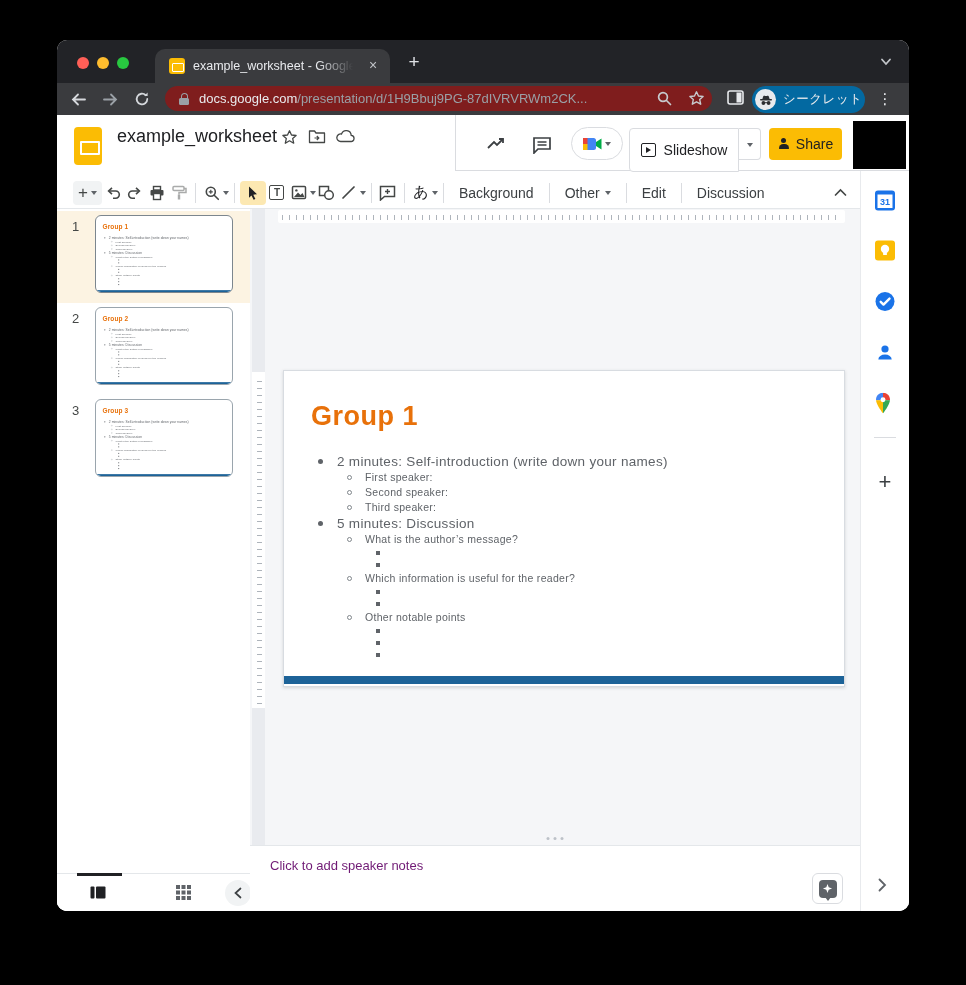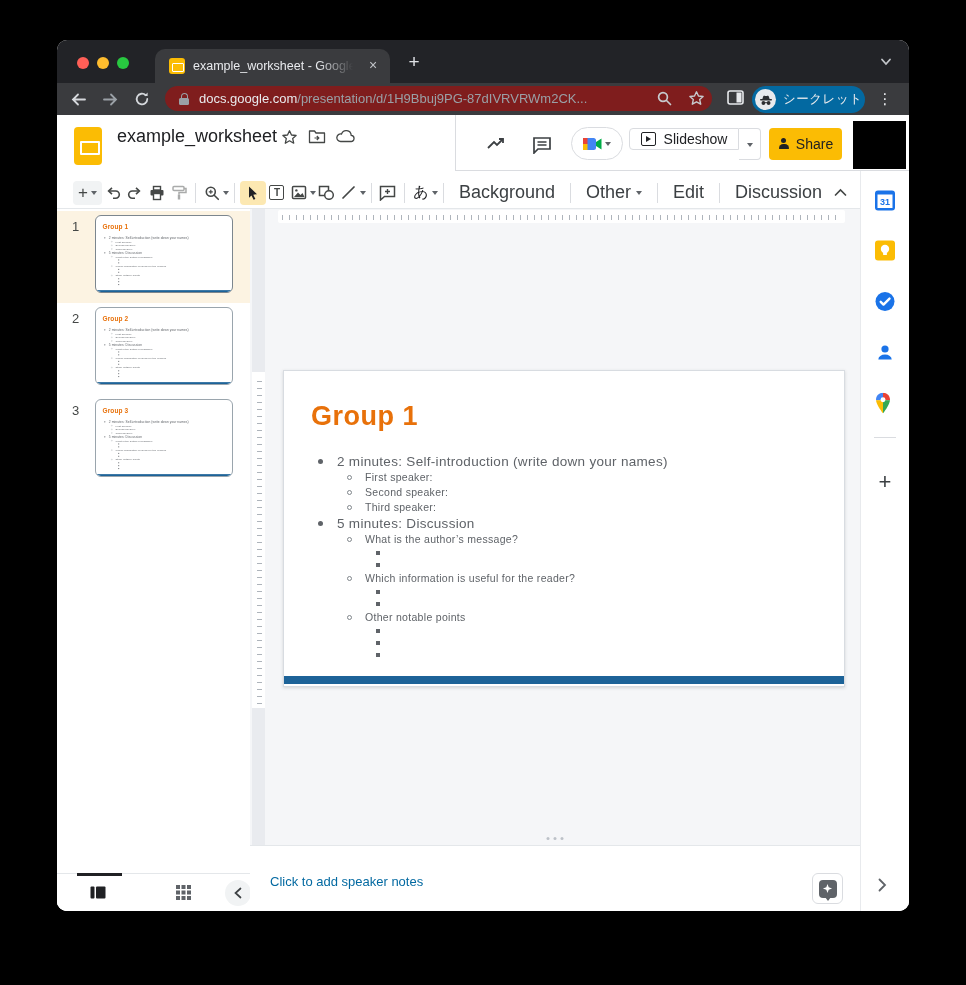--- a/index.html
+++ b/index.html
@@ -43,42 +43,42 @@
   .slides-logo{position:absolute;left:17px;top:12px;width:28px;height:38px;background:#fbbc04;border-radius:4px;}
   .slides-logo::after{content:"";position:absolute;left:6px;top:14px;width:16px;height:10px;border:2.5px solid #fff;border-radius:1px;}
   .doc-title{position:absolute;left:60px;top:11px;font-size:18px;color:#202124;}
   .hdr-ic{position:absolute;top:14px;width:17px;height:17px;}
   .menubar{position:absolute;left:62px;top:36px;height:22px;display:flex;gap:9px;align-items:center;}
   .menu-item{font-size:14px;color:#202124;padding:1px 3px;border-radius:4px;white-space:nowrap;}
   .hdr-card{position:absolute;left:398px;top:0;width:454px;height:56px;background:#fff;border-left:1px solid #dadce0;border-bottom:1px solid #dadce0;}
   .card-ic{position:absolute;top:21px;width:22px;height:18px;}
   .meet-chip{position:absolute;left:115px;top:12px;width:52px;height:33px;border:1px solid #dadce0;border-radius:17px;display:flex;align-items:center;justify-content:center;gap:3px;background:#fff;}
   .btn-slideshow{position:absolute;left:173px;top:13px;height:32px;display:flex;}
-  .ss-main{width:110px;height:22px;border:1px solid #dadce0;border-radius:4px 0 0 4px;display:flex;align-items:center;justify-content:center;gap:8px;background:#fff;}
+  .ss-main{width:110px;height:44px;border:1px solid #dadce0;border-radius:4px 0 0 4px;display:flex;align-items:center;justify-content:center;gap:8px;background:#fff;}
   .ss-caret{width:22px;height:32px;border:1px solid #dadce0;border-left:none;border-radius:0 4px 4px 0;display:flex;align-items:center;justify-content:center;background:#fff;}
   .ss-label{font-size:14px;color:#202124;}
   .play-box{width:15px;height:14px;border:1.6px solid #202124;border-radius:2px;position:relative;}
   .play-box::after{content:"";position:absolute;left:4px;top:2.6px;border-left:5px solid #202124;border-top:3px solid transparent;border-bottom:3px solid transparent;}
   .btn-share{position:absolute;left:313px;top:13px;width:73px;height:32px;background:#fbbc04;border-radius:4px;display:flex;align-items:center;justify-content:center;gap:6px;}
   .share-label{font-size:14px;color:#202124;font-weight:500;}
   .person-ic{position:relative;width:12px;height:12px;}
   .person-ic::before{content:"";position:absolute;left:3.5px;top:0;width:5px;height:5px;border-radius:50%;background:#202124;}
   .person-ic::after{content:"";position:absolute;left:1px;top:6px;width:10px;height:5px;border-radius:5px 5px 1px 1px;background:#202124;}
   .avatar{position:absolute;left:397px;top:6px;width:53px;height:48px;background:#000;}
 
   
   .toolbar{position:absolute;left:0;top:62px;width:803px;height:32px;background:#fff;border-bottom:1px solid #e4e7ea;display:flex;align-items:center;padding-left:16px;}
   .tbtn{height:24px;min-width:22px;display:flex;align-items:center;justify-content:center;border-radius:4px;}
   .tbtn.sel{background:#fce8b2;width:26px;}
   .tbtn.muted svg{opacity:.45;}
   .caret{width:0;height:0;border:3.5px solid transparent;border-top:4.5px solid #5f6368;margin-top:4px;}
   .tsep{width:1px;height:20px;background:#dadce0;margin:0 5px;}
   .newslide-pill{display:flex;align-items:center;background:#f1f3f4;border-radius:4px;height:24px;padding:0 5px;gap:3px;}
   .plus-glyph{font-size:17px;color:#444746;line-height:22px;}
-  .ttext{font-size:18px;color:#3c4043;padding:0 10px;white-space:nowrap;display:flex;align-items:center;gap:5px;}
+  .ttext{font-size:14px;color:#3c4043;padding:0 10px;white-space:nowrap;display:flex;align-items:center;gap:5px;}
   .ime{font-size:15px;color:#202124;padding:0 2px;}
   .collapse{position:absolute;right:12px;top:9px;width:15px;height:13px;}
   .tbox{width:15px;height:15px;border:1.6px solid #444746;border-radius:2px;text-align:center;line-height:13px;font-size:10px;font-weight:bold;color:#444746;}
 
   
   .filmstrip{position:absolute;left:0;top:94px;width:193px;height:702px;background:#fff;}
   .thumb-list{position:absolute;left:0;top:2px;width:100%;}
   .thumb-row{position:relative;height:92px;}
   .thumb-row.sel{background:#fcf3e2;}
   .thumb-num{position:absolute;left:15px;top:8px;font-size:13px;color:#444746;}
@@ -109,21 +109,21 @@
   .l2{height:15px;font-size:10.5px;line-height:15px;padding-left:81px;}
   .l2 .mk{left:63px;top:5px;width:5px;height:5px;border:1px solid #80868b;border-radius:50%;}
   .l3{height:12px;}
   .l3 .mk{left:92px;top:4px;width:3.5px;height:3.5px;background:#5f6368;}
   .gs-bar{position:absolute;left:0;right:0;bottom:2px;height:8px;background:#1d6398;}
   .drag-handle{position:absolute;left:50%;bottom:5px;transform:translateX(-50%);display:flex;gap:4px;}
   .drag-handle i{width:3px;height:3px;border-radius:50%;background:#bdc2c8;}
 
   
   .notesbar{position:absolute;left:193px;bottom:0;width:610px;height:66px;background:#fff;border-top:1px solid #e4e7ea;}
-  .notes-text{position:absolute;left:20px;top:28px;font-size:13px;color:#0369a1;}
+  .notes-text{position:absolute;left:20px;top:12px;font-size:13px;color:#701a75;}
   .spark-btn{position:absolute;right:17px;top:27px;width:31px;height:31px;border:1px solid #dadce0;border-radius:6px;background:#fff;display:flex;align-items:center;justify-content:center;}
   .spark-badge{position:relative;width:18px;height:18px;background:#5f6368;border-radius:4px;display:flex;align-items:center;justify-content:center;}
   .spark-badge::after{content:"";position:absolute;left:6px;bottom:-3px;border-left:3px solid transparent;border-right:3px solid transparent;border-top:4px solid #5f6368;}
 
   
   .sidebar{position:absolute;right:0;top:56px;width:49px;height:740px;background:#fff;border-left:1px solid #e8eaed;}
   .side-ic{position:absolute;left:50%;transform:translateX(-50%);width:21px;height:21px;}
   .side-divider{position:absolute;left:13px;top:266px;width:22px;height:1px;background:#dadce0;}
   .side-plus{position:absolute;left:50%;transform:translateX(-50%);top:298px;font-size:22px;color:#3c4043;}
   .side-chevron{position:absolute;left:50%;transform:translateX(-50%);top:707px;width:14px;height:16px;}

